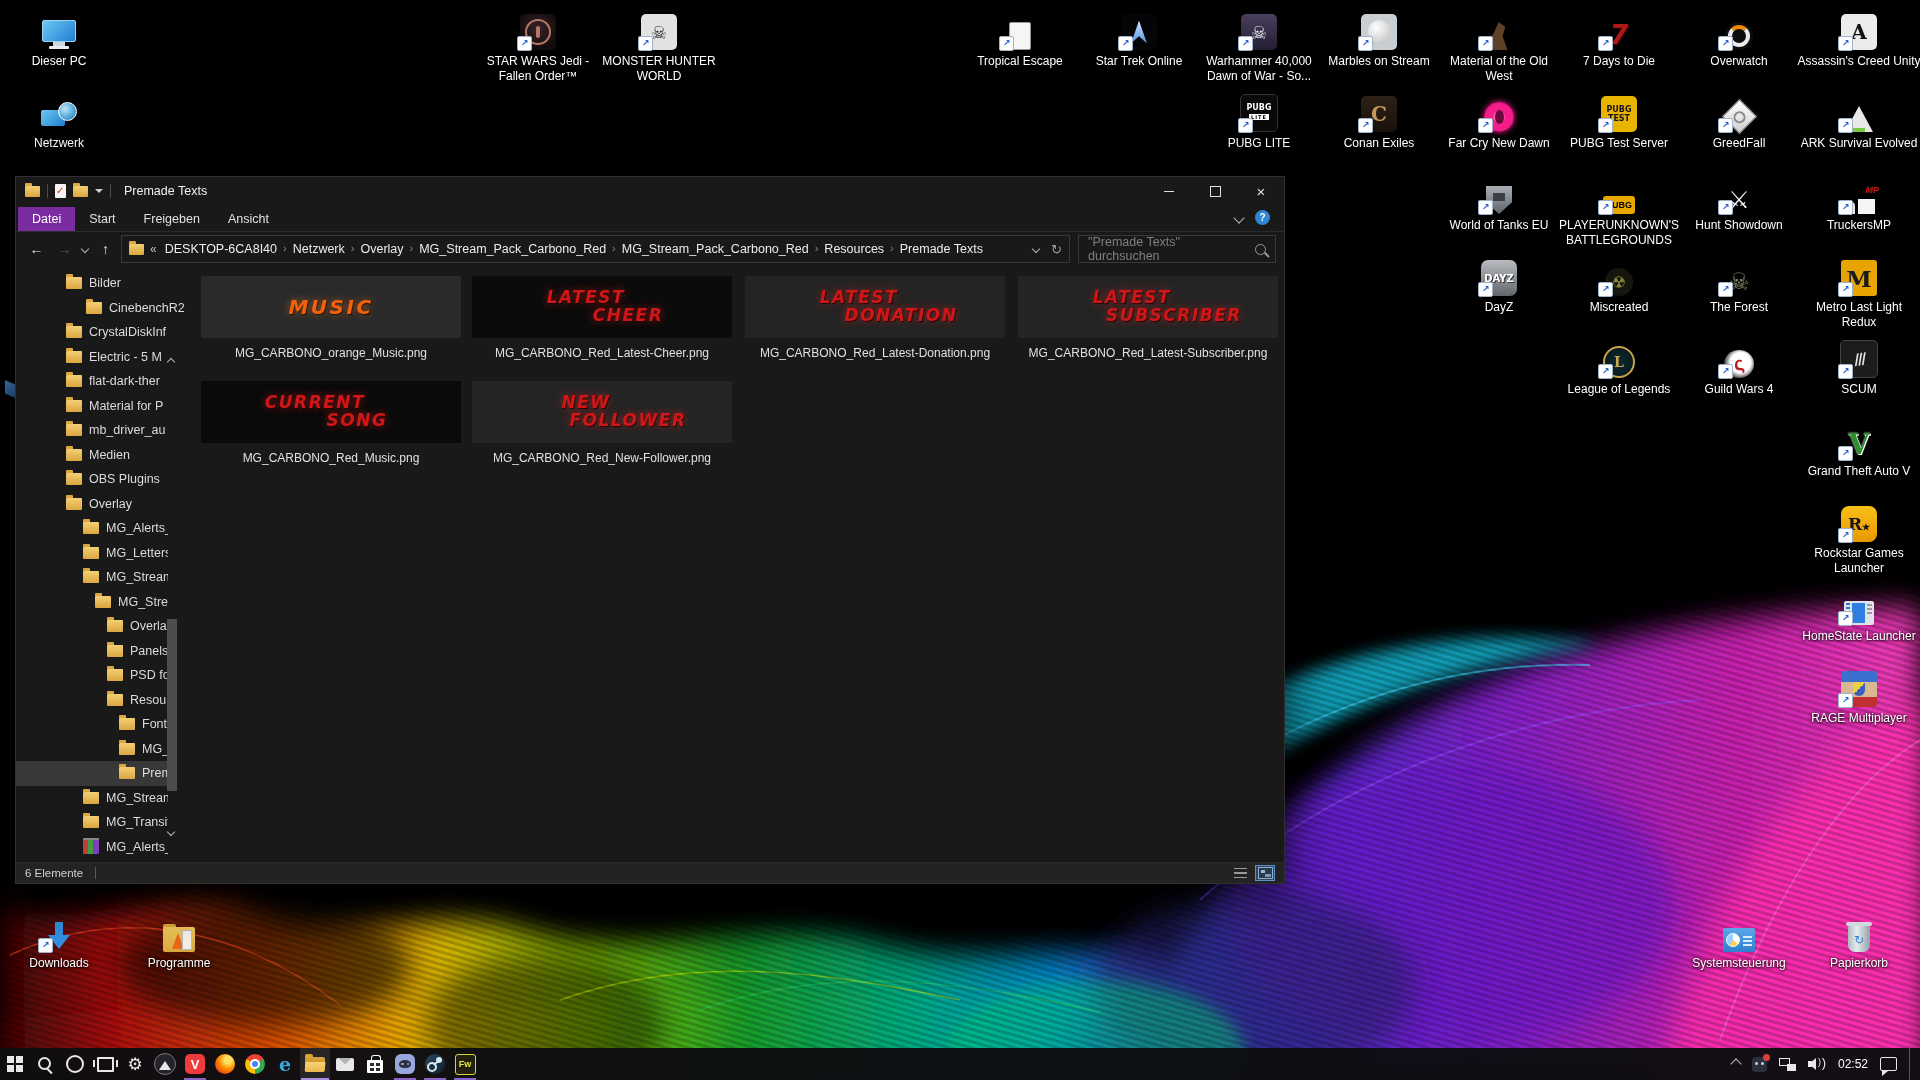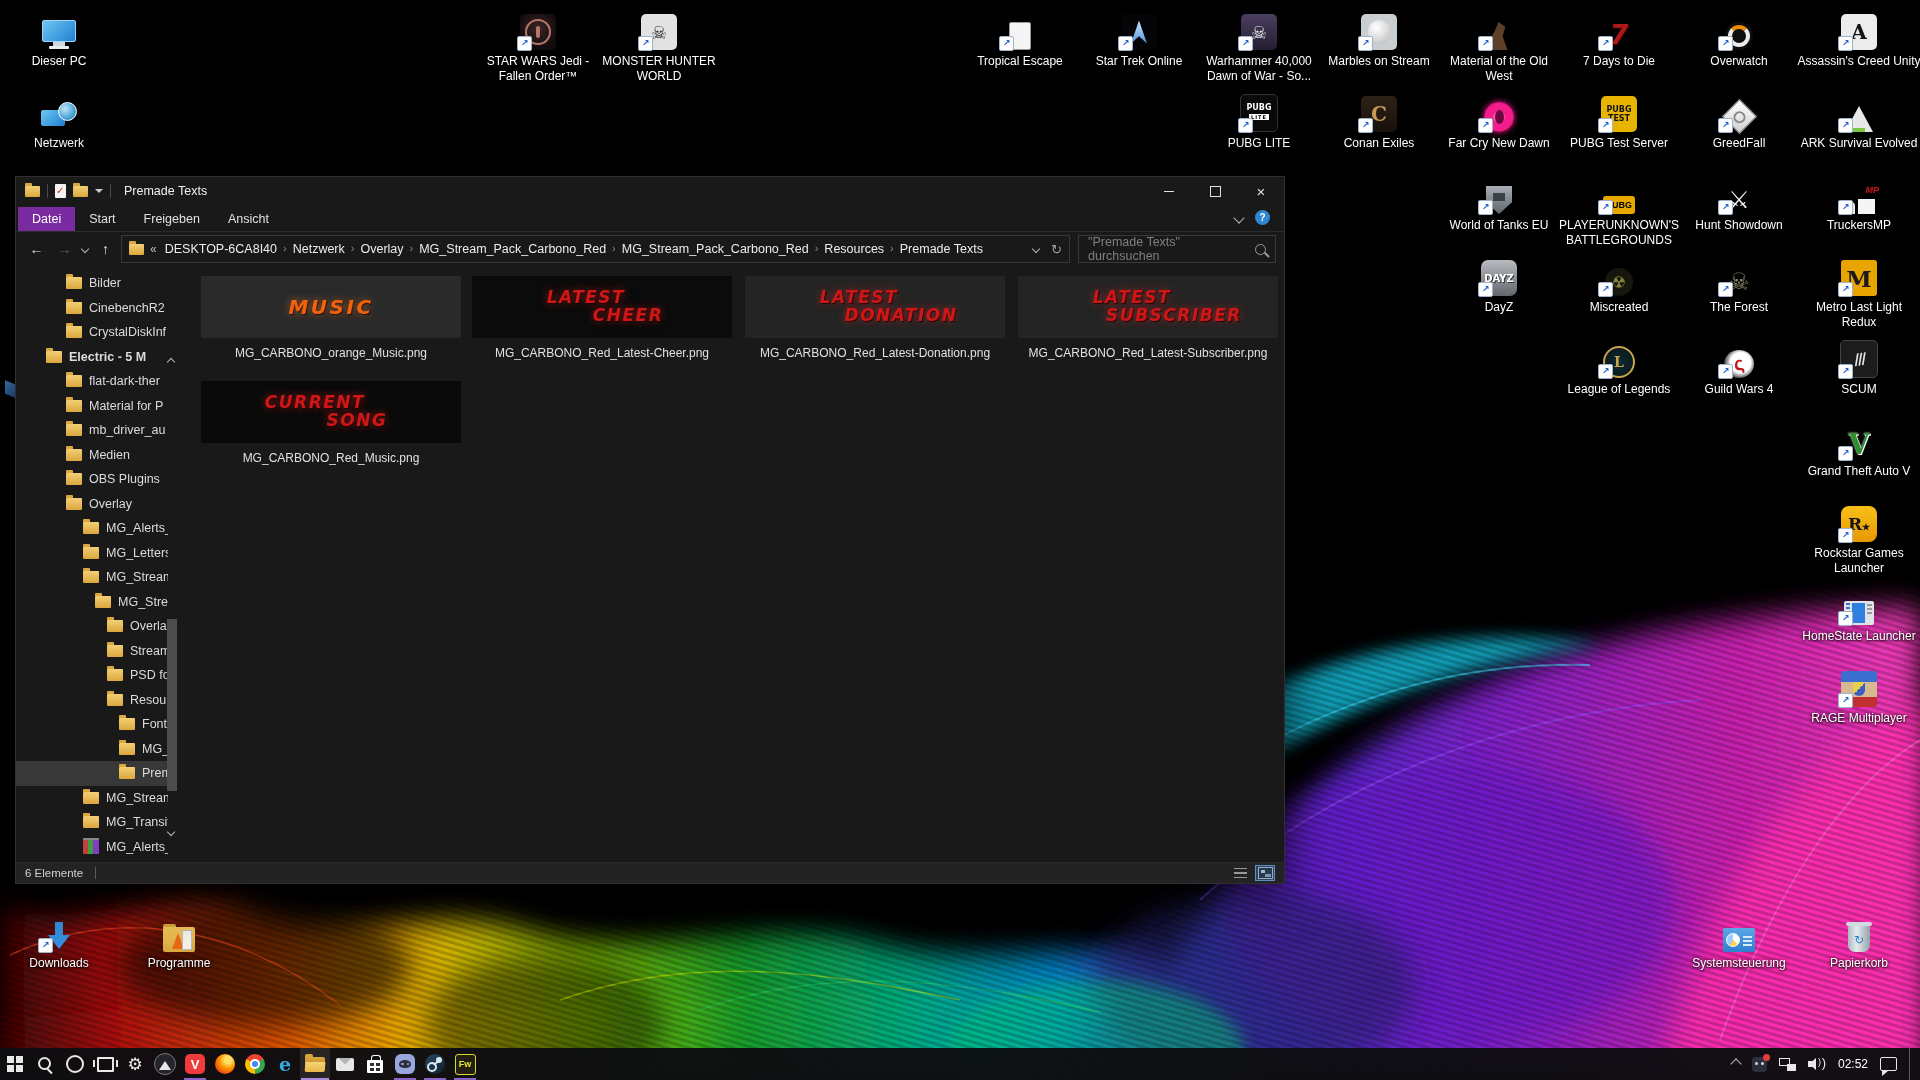--- a/index.html
+++ b/index.html
@@ -565,30 +565,30 @@
         <span class="mag"></span>
       </div>
     </div>
 
     <div class="content">
       <div class="sidebar" id="sidebar">
           <div class="srow" style="padding-left: 50px;">
             <span class="sicon "></span>
             <span>Bilder</span>
           </div>
+          <div class="srow" style="padding-left: 50px; margin-left: 20px;">
+            <span class="sicon "></span>
+            <span>CinebenchR2</span>
+          </div>
           <div class="srow" style="padding-left: 50px;">
             <span class="sicon "></span>
-            <span>CinebenchR2</span>
+            <span>CrystalDiskInf</span>
           </div>
           <div class="srow" style="padding-left: 50px;">
             <span class="sicon "></span>
-            <span>CrystalDiskInf</span>
-          </div>
-          <div class="srow" style="padding-left: 30px; font-weight: bold;">
-            <span class="sicon "></span>
             <span>Electric  - 5 M</span>
           </div>
           <div class="srow" style="padding-left: 50px;">
             <span class="sicon "></span>
             <span>flat-dark-ther</span>
           </div>
           <div class="srow" style="padding-left: 50px;">
             <span class="sicon "></span>
             <span>Material for P</span>
           </div>
@@ -623,21 +623,21 @@
           <div class="srow" style="padding-left: 79px;">
             <span class="sicon "></span>
             <span>MG_Strea</span>
           </div>
           <div class="srow" style="padding-left: 91px;">
             <span class="sicon "></span>
             <span>Overlays</span>
           </div>
           <div class="srow" style="padding-left: 91px;">
             <span class="sicon "></span>
-            <span>Stream</span>
+            <span>Panels</span>
           </div>
           <div class="srow" style="padding-left: 91px;">
             <span class="sicon "></span>
             <span>PSD for t</span>
           </div>
           <div class="srow" style="padding-left: 91px;">
             <span class="sicon "></span>
             <span>Resource</span>
           </div>
           <div class="srow" style="padding-left: 103px;">
@@ -709,20 +709,29 @@
           </div>
           <div class="ftile" style="left: 17px; top: 116px;">
             <div class="thumb" style="background:#0a0a0a">
               <div class="art red">
                 <span class="l1">CURRENT</span>
                 <span class="l2">SONG</span>
               </div>
             </div>
             <div class="fname">MG_CARBONO_Red_Music.png</div>
           </div>
+          <div class="ftile" style="left: 288px; top: 116px;">
+            <div class="thumb" style="background:#242424">
+              <div class="art red">
+                <span class="l1">NEW</span>
+                <span class="l2">FOLLOWER</span>
+              </div>
+            </div>
+            <div class="fname">MG_CARBONO_Red_New-Follower.png</div>
+          </div>
         </div>
     </div>
 
     <div class="statusbar">
       <span>6 Elemente</span>
       <span class="sb-sep"></span>
       <div class="sb-right">
         <div class="sb-btn">
           <div style="width:13px;height:11px;background:repeating-linear-gradient(#9a9a9a 0 1.5px,transparent 1.5px 4.5px)"></div>
         </div>

